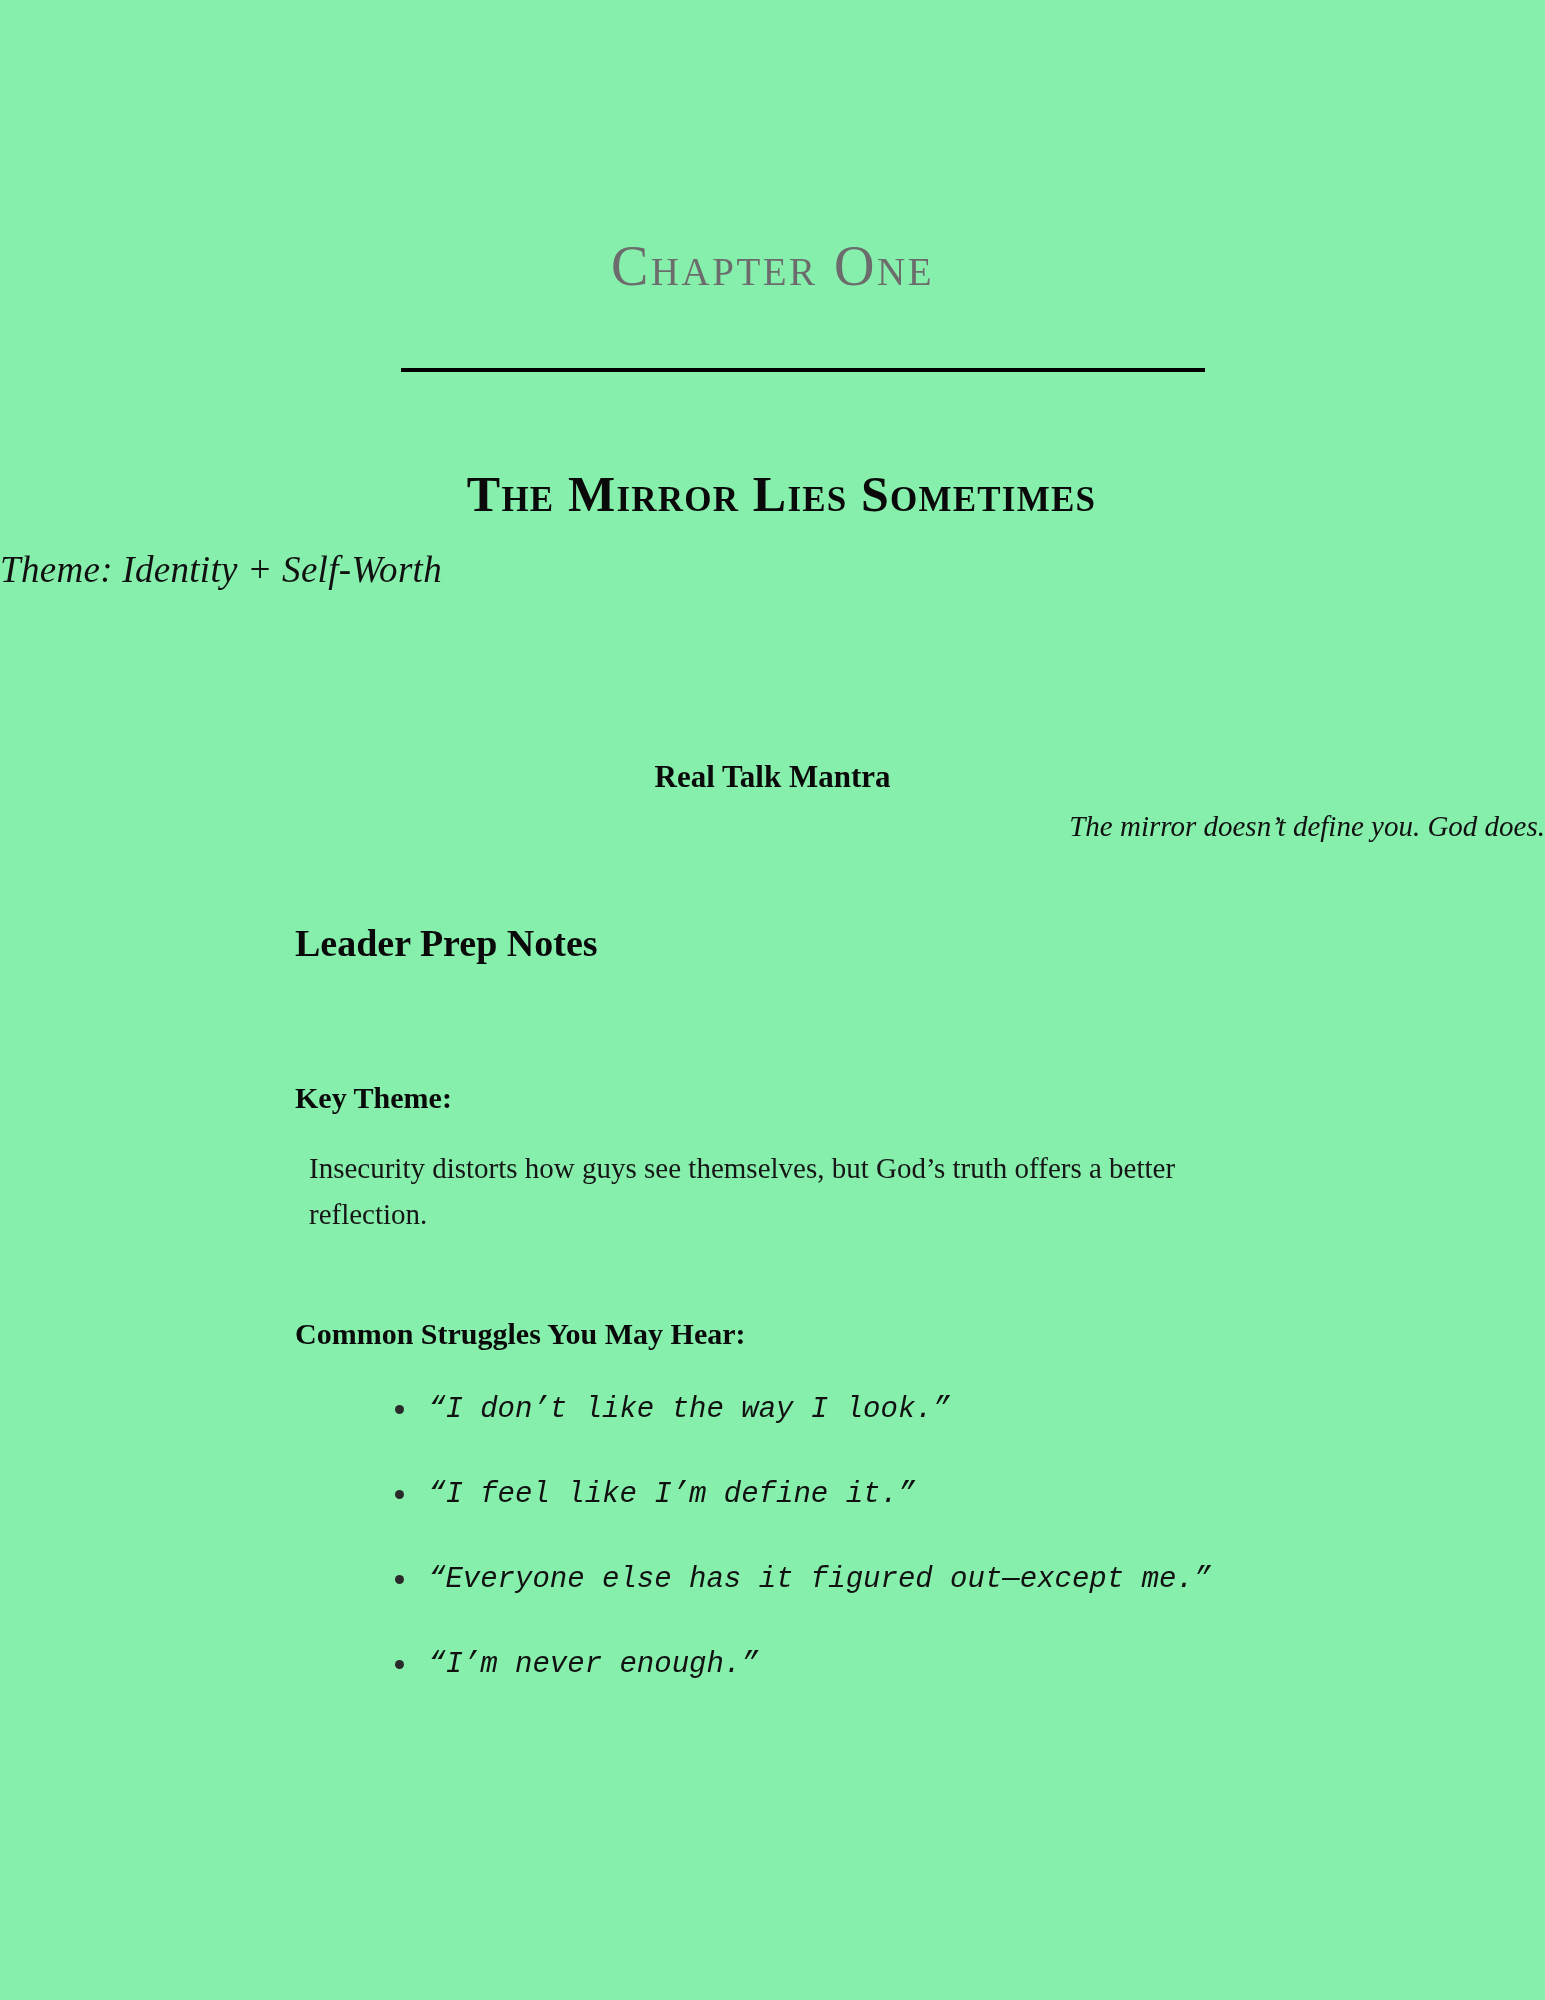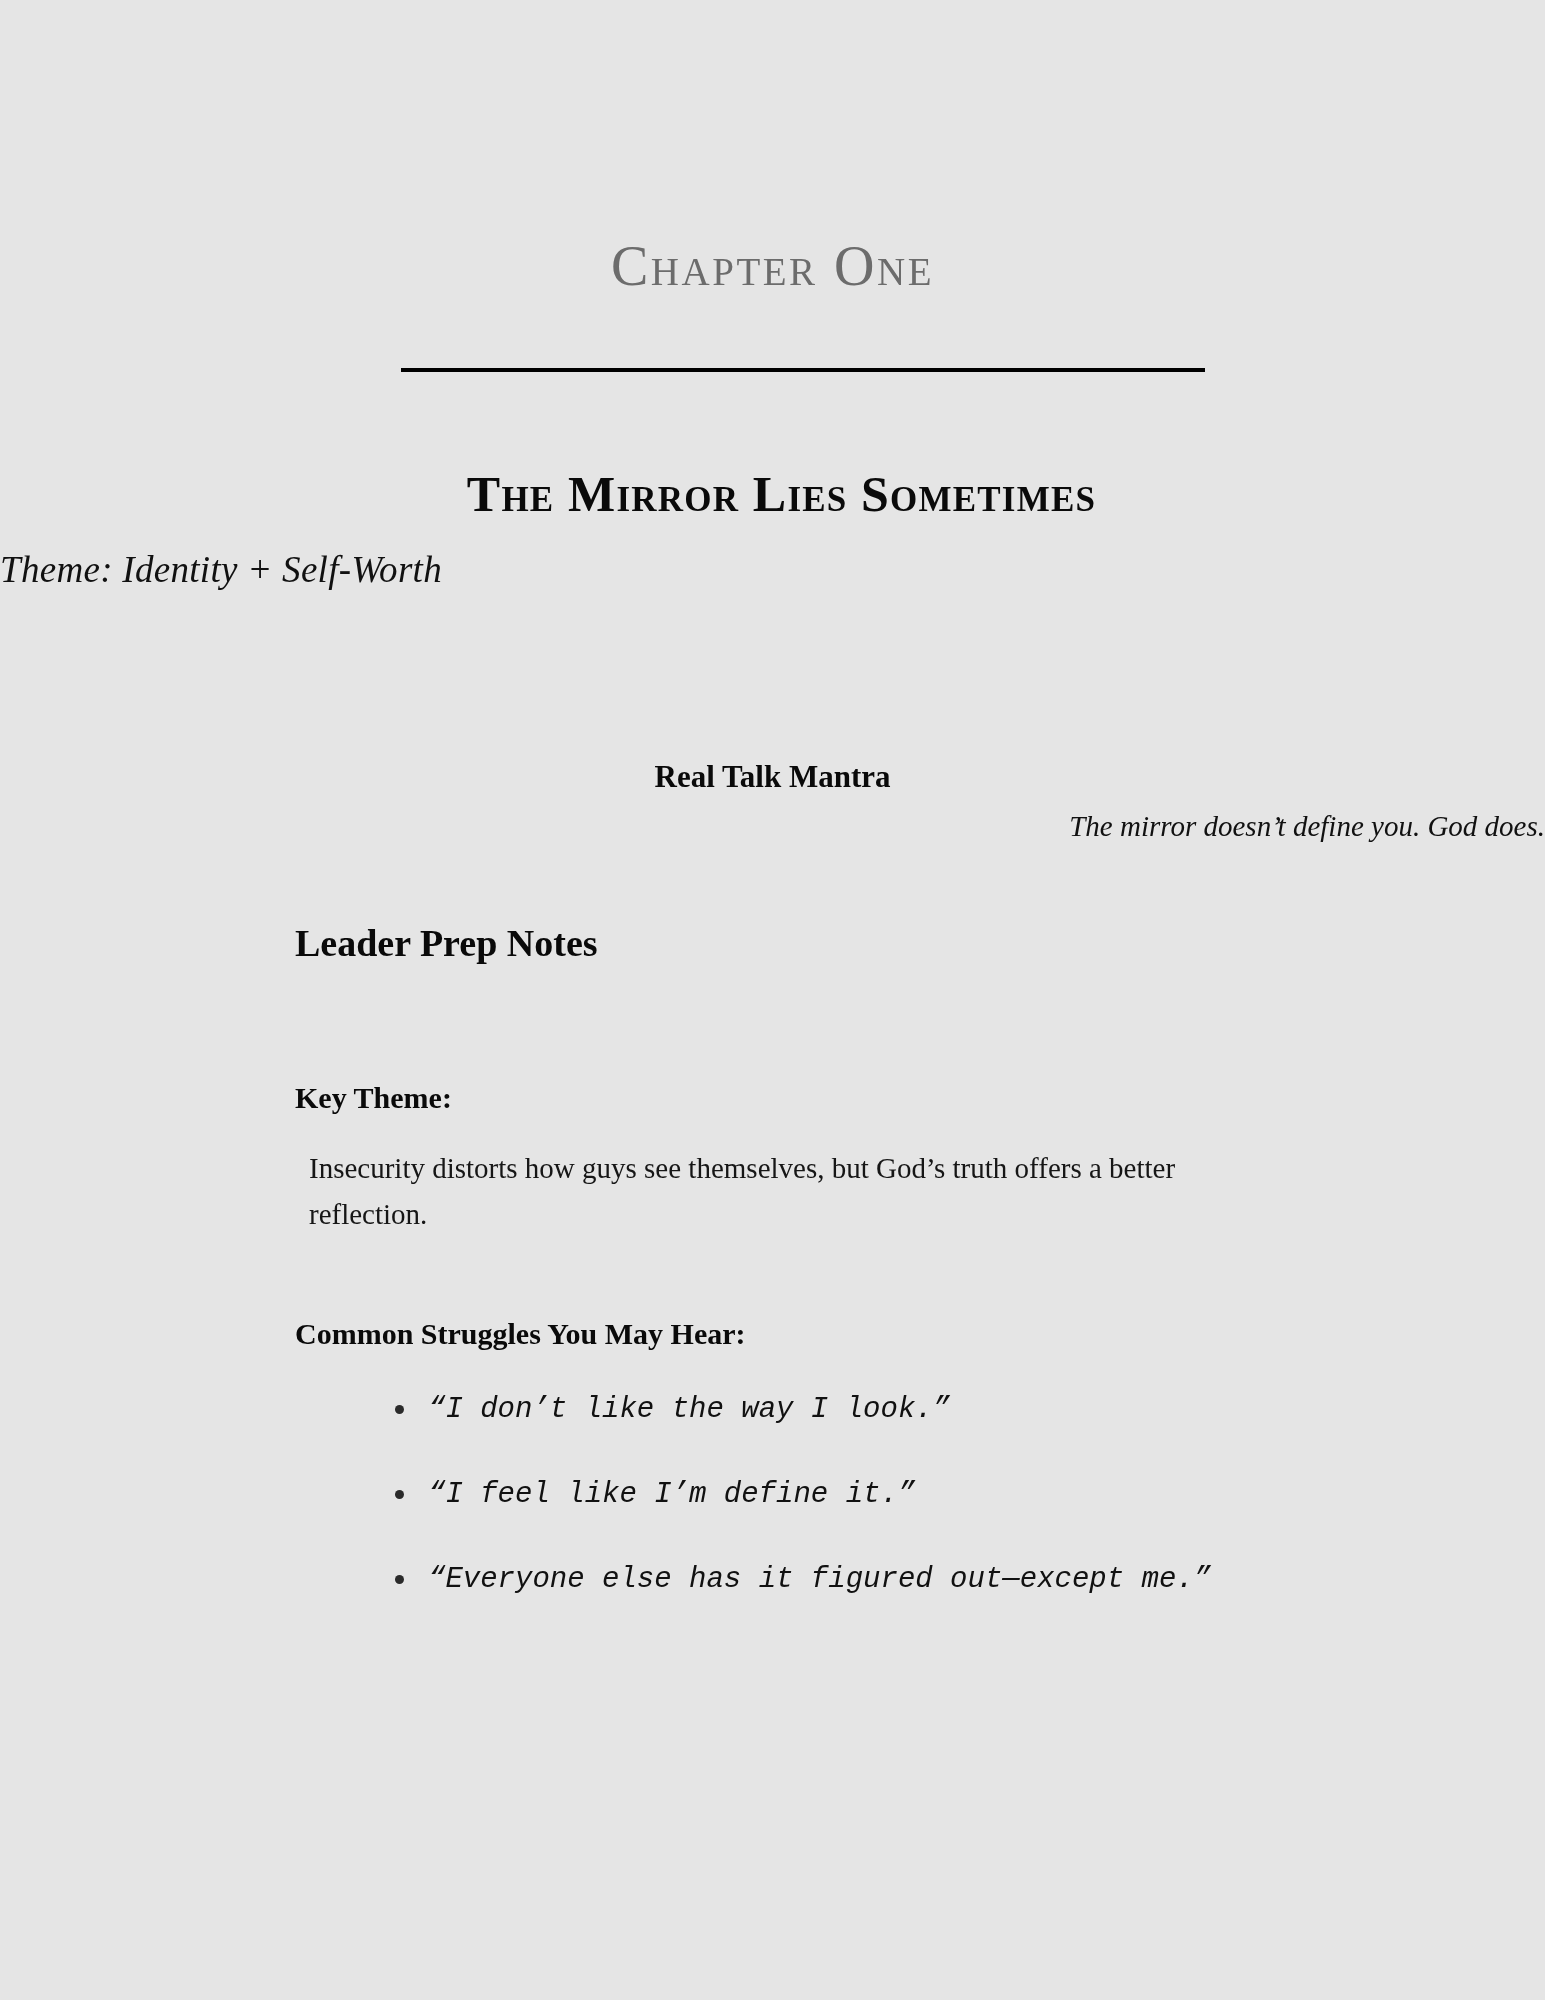--- a/index.html
+++ b/index.html
@@ -7,21 +7,21 @@
     margin: 0;
     padding: 0;
     background: #ffffff;
   }
 
   .page {
     position: relative;
     width: 1545px;
     height: 2000px;
     margin: 0 auto;
-    background: #e5e5e5;
+    background: #86efac;
     overflow: hidden;
     font-family: "Liberation Serif", "DejaVu Serif", serif;
     color: #111111;
     box-sizing: border-box;
   }
 
   
   .chapter-eyebrow {
     position: absolute;
     top: 238px;
@@ -217,17 +217,21 @@
         <span>“I don’t like the way I look.”</span>
       </li>
       <li>
         <span class="bullet-dot"></span>
         <span>“I feel like I’m define it.”</span>
       </li>
       <li>
         <span class="bullet-dot"></span>
         <span>“Everyone else has it figured out—except me.”</span>
       </li>
+      <li>
+        <span class="bullet-dot"></span>
+        <span>“I’m never enough.”</span>
+      </li>
     </ul>
 
   </div>
 
 </div>
 
 </body></html>

